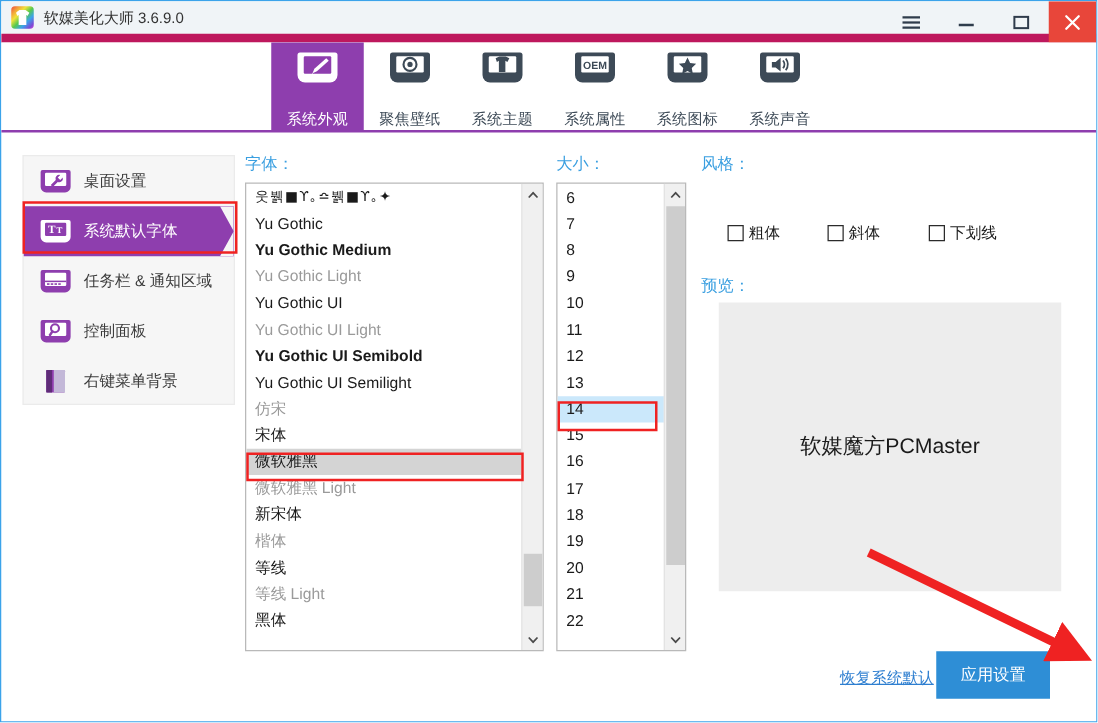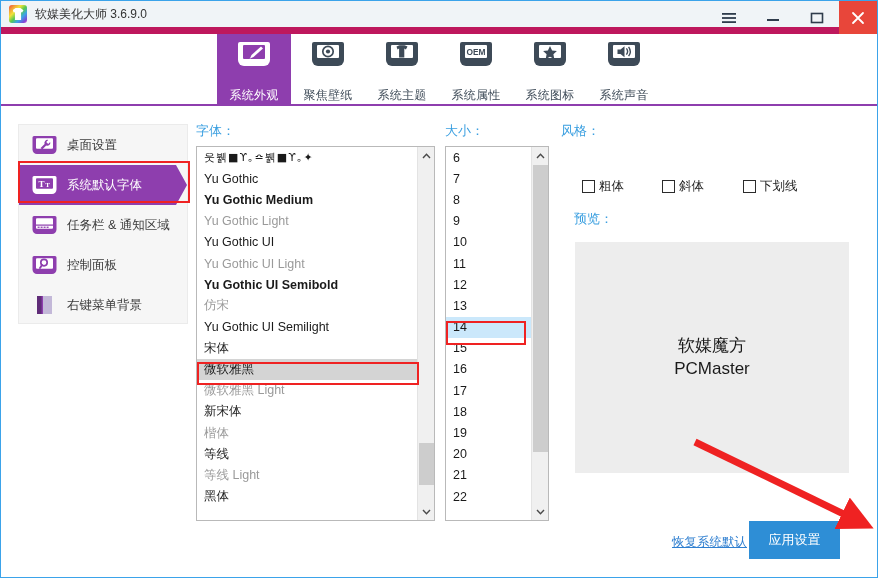--- a/index.html
+++ b/index.html
@@ -144,21 +144,21 @@
   .cbrow { position: absolute; display: flex; align-items: center; cursor: pointer; }
   .cbbox {
     width: 13px; height: 13px; border: 1px solid #2b2b2b;
     background: #fff; flex: none;
   }
   .cblabel { font-size: 12.5px; color: #1a1a1a; margin-left: 4px; white-space: nowrap; }
 
   
   .previewbox {
     position: absolute; background: #ededed;
-    display: flex; flex-direction: column;
+    display: flex; flex-direction: row;
     align-items: center; justify-content: center;
   }
   .pv-line1 { font-size: 17px; color: #1a1a1a; line-height: 1.35; }
   .pv-line2 { font-size: 17px; color: #1a1a1a; line-height: 1.35; }
 
   
   .restore-link {
     position: absolute; font-size: 12.5px; color: #2f7fd0;
     text-decoration: underline; cursor: pointer; white-space: nowrap;
   }
@@ -353,22 +353,22 @@
     <div class="collabel" style="left:195px; top:16px;">字体：</div>
     <div class="listbox" id="font-listbox" style="left:195px; top:40px; width:239px; height:375px;">
       <div class="listinner" id="font-rows" style="width:221px;">
           <div class="lrow symbolfont">웃뷁■ϒ｡≏뷁■ϒ｡✦</div>
           <div class="lrow">Yu Gothic</div>
           <div class="lrow bold">Yu Gothic Medium</div>
           <div class="lrow dim">Yu Gothic Light</div>
           <div class="lrow">Yu Gothic UI</div>
           <div class="lrow dim">Yu Gothic UI Light</div>
           <div class="lrow bold">Yu Gothic UI Semibold</div>
+          <div class="lrow">Yu Gothic UI Semilight</div>
           <div class="lrow dim">仿宋</div>
-          <div class="lrow">Yu Gothic UI Semilight</div>
           <div class="lrow">宋体</div>
           <div class="lrow sel-gray">微软雅黑</div>
           <div class="lrow dim">微软雅黑 Light</div>
           <div class="lrow">新宋体</div>
           <div class="lrow dim">楷体</div>
           <div class="lrow">等线</div>
           <div class="lrow dim">等线 Light</div>
           <div class="lrow">黑体</div>
         </div>
       <div class="sbar" style="right:0;">
@@ -430,21 +430,21 @@
     </div>
     <div class="cbrow" style="left:661px; top:72px;">
       <span class="cbbox"></span>
       <span class="cblabel">斜体</span>
     </div>
     <div class="cbrow" style="left:742px; top:72px;">
       <span class="cbbox"></span>
       <span class="cblabel">下划线</span>
     </div>
 
-    <div class="collabel" style="left:560px; top:104px;margin-left:13px;">预览：</div>
+    <div class="collabel" style="left:560px; top:114px;">预览：</div>
     <div class="previewbox" style="left:574px; top:136px; width:274px; height:231px;">
       <div class="pv-line1">软媒魔方</div>
       <div class="pv-line2">PCMaster</div>
     </div>
 
     <div class="restore-link" style="left:645px; top:428px;margin-left:26px;">恢复系统默认</div>
     <div class="apply-btn" style="left:748px; top:415px; width:91px; height:38px;">应用设置</div>
   </div>
 
   <div class="anno-box" style="left:17px; top:160px; width:172px; height:42px;"></div>

